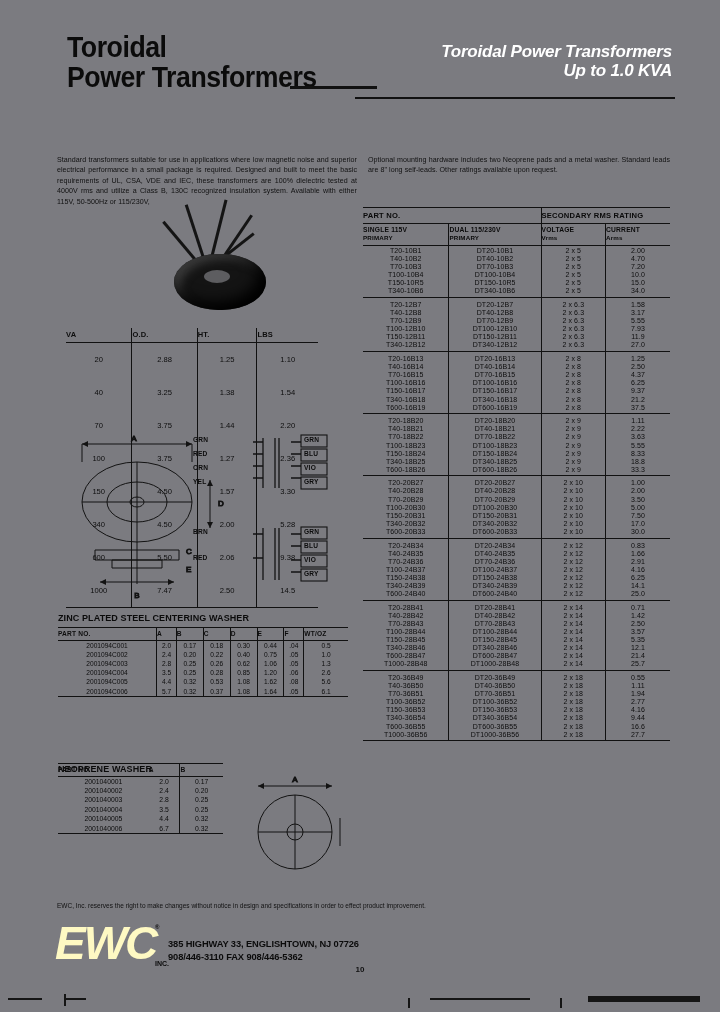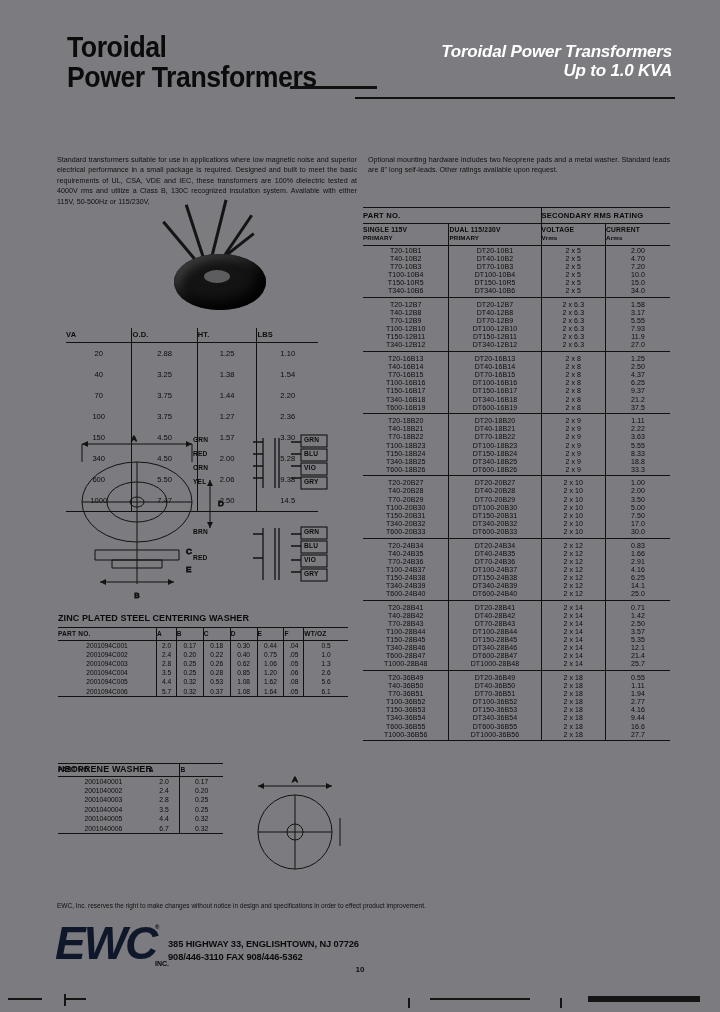--- a/index.html
+++ b/index.html
@@ -40,21 +40,21 @@
   
   table{border-collapse:collapse;}
   .tbl{font-size:7px;color:#0d0d0d;}
   .tbl th{font-weight:bold;text-align:left;letter-spacing:0.2px;}
   .tbl td{text-align:center;white-space:nowrap;}
 
   
   .va-wrap{position:absolute;left:66px;top:328px;width:252px;}
   .va-wrap table{width:100%;}
   .va-wrap th{font-size:7.5px;padding:2px 0 3px 0;border-bottom:1.4px solid #111;}
-  .va-wrap td{font-size:7.6px;padding:6px 0;}
+  .va-wrap td{font-size:7.6px;padding:12px 0;}
   .va-wrap th.sep,.va-wrap td.sep{border-left:1.4px solid #111;}
   .va-wrap tr.last td{border-bottom:1.4px solid #111;}
 
   
   .cap{position:absolute;font-weight:bold;font-size:9px;letter-spacing:0.1px;color:#0b0b0b;}
 
   
   .zinc-wrap{position:absolute;left:58px;top:627px;width:290px;}
   .zinc-wrap table{width:100%;}
   .zinc-wrap th{font-size:6.6px;padding:2px 0 2.5px 0;border-bottom:1.3px solid #111;border-left:1.3px solid #111;}
@@ -107,21 +107,21 @@
   .wash-dwg{position:absolute;left:240px;top:770px;width:115px;height:110px;}
 
   
   .sch{position:absolute;left:245px;top:430px;width:120px;height:165px;}
   .sch .lbl{position:absolute;font-size:6.6px;font-weight:bold;letter-spacing:0.2px;color:#0c0c0c;}
 
   
   .foot-note{position:absolute;left:57px;top:902px;width:600px;font-size:6.5px;color:#111;}
   .logo{position:absolute;left:55px;top:920px;width:200px;height:52px;}
   .logo .ewc{font-size:46px;font-weight:bold;font-style:italic;letter-spacing:-2px;
-        font-family:"Liberation Sans", sans-serif;line-height:46px;color:#0f172a;}
+        font-family:"Liberation Sans", sans-serif;line-height:46px;color:#fef9c3;}
   .logo .reg{position:absolute;left:100px;top:4px;font-size:6px;font-weight:bold;}
   .logo .inc{position:absolute;left:100px;top:40px;font-size:7px;font-weight:bold;}
   .addr{position:absolute;left:168px;top:938px;font-size:9.3px;font-weight:bold;
         line-height:13px;letter-spacing:-0.1px;color:#0b0b0b;}
   .pageno{position:absolute;left:0;top:965px;width:720px;text-align:center;
         font-size:8px;font-weight:bold;color:#111;}
   .crop-marks{position:absolute;left:0;top:994px;width:720px;height:18px;}
   .cm{position:absolute;background:#151515;}
 </style>
 </head>

